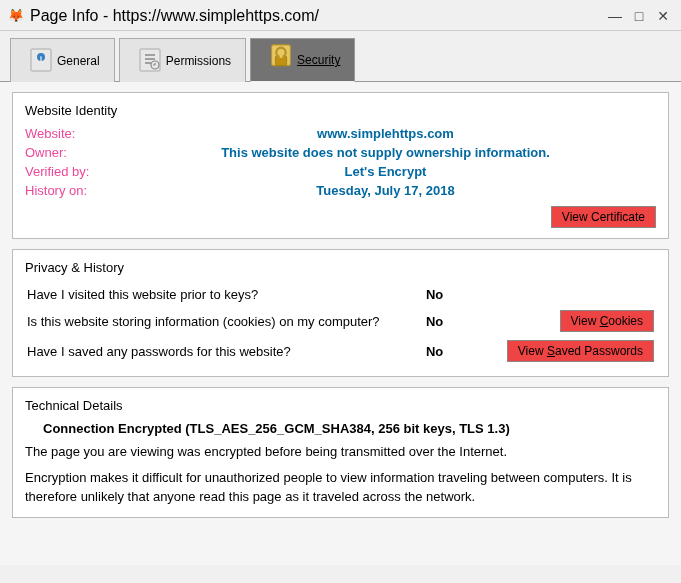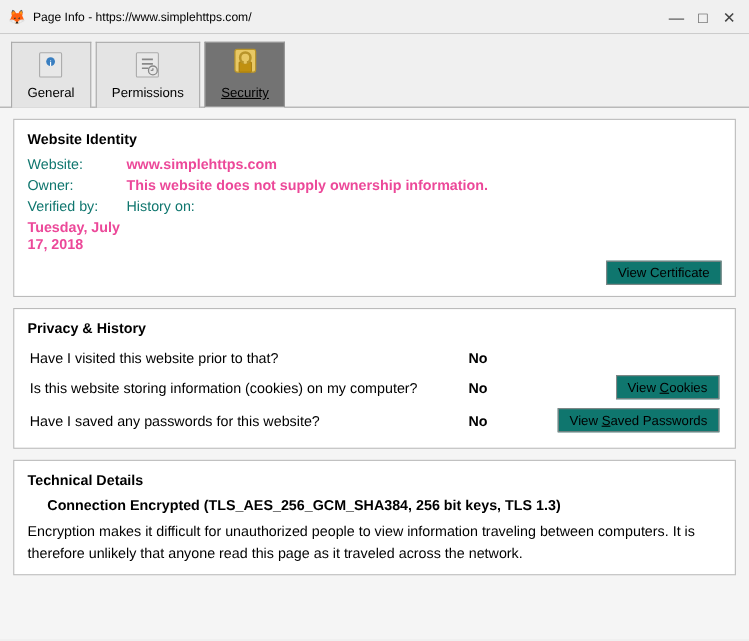--- a/index.html
+++ b/index.html
@@ -24,21 +24,21 @@
     .title-bar-left {
       display: flex;
       align-items: center;
       gap: 6px;
     }
     .title-bar-icon {
       width: 16px;
       height: 16px;
     }
     .title-bar-title {
-      font-size: 11px;
+      font-size: 16px;
       color: #000;
       text-align: right;
     }
     .title-bar-controls {
       display: flex;
       gap: 4px;
     }
     .title-bar-btn {
       width: 20px;
       height: 20px;
@@ -55,21 +55,21 @@
     
     .tabs-area {
       background: #f0f0f0;
       padding: 6px 10px 0 10px;
       display: flex;
       gap: 4px;
       border-bottom: 1px solid #999;
     }
     .tab {
       display: flex;
-      flex-direction: column;
+      flex-direction: row;
       align-items: center;
       padding: 4px 14px 6px 14px;
       border: 1px solid #aaa;
       background: #e4e4e4;
       cursor: pointer;
       min-width: 70px;
       border-bottom: none;
       position: relative;
       top: 1px;
     }
@@ -106,50 +106,51 @@
 
     
     .section-box {
       background: #fff;
       border: 1px solid #bbb;
       margin-bottom: 10px;
       padding: 10px 12px;
     }
     .section-title {
       font-size: 13px;
-      font-weight: bold;
+      font-weight: normal;
       color: #000;
       margin-bottom: 8px;
     }
 
     
     .identity-grid {
       display: grid;
       grid-template-columns: 90px 1fr;
       row-gap: 4px;
       margin-bottom: 8px;
     }
     .identity-label {
-      color: #0f766e;
+      color: #ec4899;
       font-size: 13px;
     }
     .identity-value {
       font-weight: bold;
       font-size: 13px;
-      color: #ec4899;
+      color: #0369a1;
+      text-align: center;
     }
     .view-cert-row {
       display: flex;
       justify-content: flex-end;
       margin-top: 6px;
     }
 
     
     .action-btn {
-      background: #0f766e;
+      background: #ef4444;
       border: 1px solid #888;
       padding: 3px 10px;
       font-size: 12px;
       cursor: pointer;
       color: #000;
     }
     .action-btn .underline {
       text-decoration: underline;
     }
 
@@ -253,35 +254,36 @@
   <div class="section-box">
     <div class="section-title">Website Identity</div>
     <div class="identity-grid">
       <span class="identity-label">Website:</span>
       <span class="identity-value">www.simplehttps.com</span>
 
       <span class="identity-label">Owner:</span>
       <span class="identity-value">This website does not supply ownership information.</span>
 
       <span class="identity-label">Verified by:</span>
+      <span class="identity-value">Let's Encrypt</span>
 
       <span class="identity-label">History on:</span>
       <span class="identity-value">Tuesday, July 17, 2018</span>
     </div>
     <div class="view-cert-row">
       <button class="action-btn">View Certificate</button>
     </div>
   </div>
 
   <div class="section-box">
     <div class="section-title">Privacy &amp; History</div>
     <table class="privacy-table">
       <tbody>
         <tr>
-          <td class="col-question">Have I visited this website prior to that?</td>
+          <td class="col-question">Have I visited this website prior to keys?</td>
           <td class="col-answer">No</td>
           <td class="col-action"></td>
         </tr>
         <tr>
           <td class="col-question">Is this website storing information (cookies) on my computer?</td>
           <td class="col-answer">No</td>
           <td class="col-action">
             <button class="action-btn">View <span class="underline">C</span>ookies</button>
           </td>
         </tr>
@@ -292,16 +294,17 @@
             <button class="action-btn">View <span class="underline">S</span>aved Passwords</button>
           </td>
         </tr>
       </tbody>
     </table>
   </div>
 
   <div class="section-box">
     <div class="section-title">Technical Details</div>
     <div class="tech-title">Connection Encrypted (TLS_AES_256_GCM_SHA384, 256 bit keys, TLS 1.3)</div>
+    <div class="tech-body" style="margin-bottom:6px;">The page you are viewing was encrypted before being transmitted over the Internet.</div>
     <div class="tech-body">Encryption makes it difficult for unauthorized people to view information traveling between computers. It is therefore unlikely that anyone read this page as it traveled across the network.</div>
   </div>
 
 </div>
 
 </body></html>

